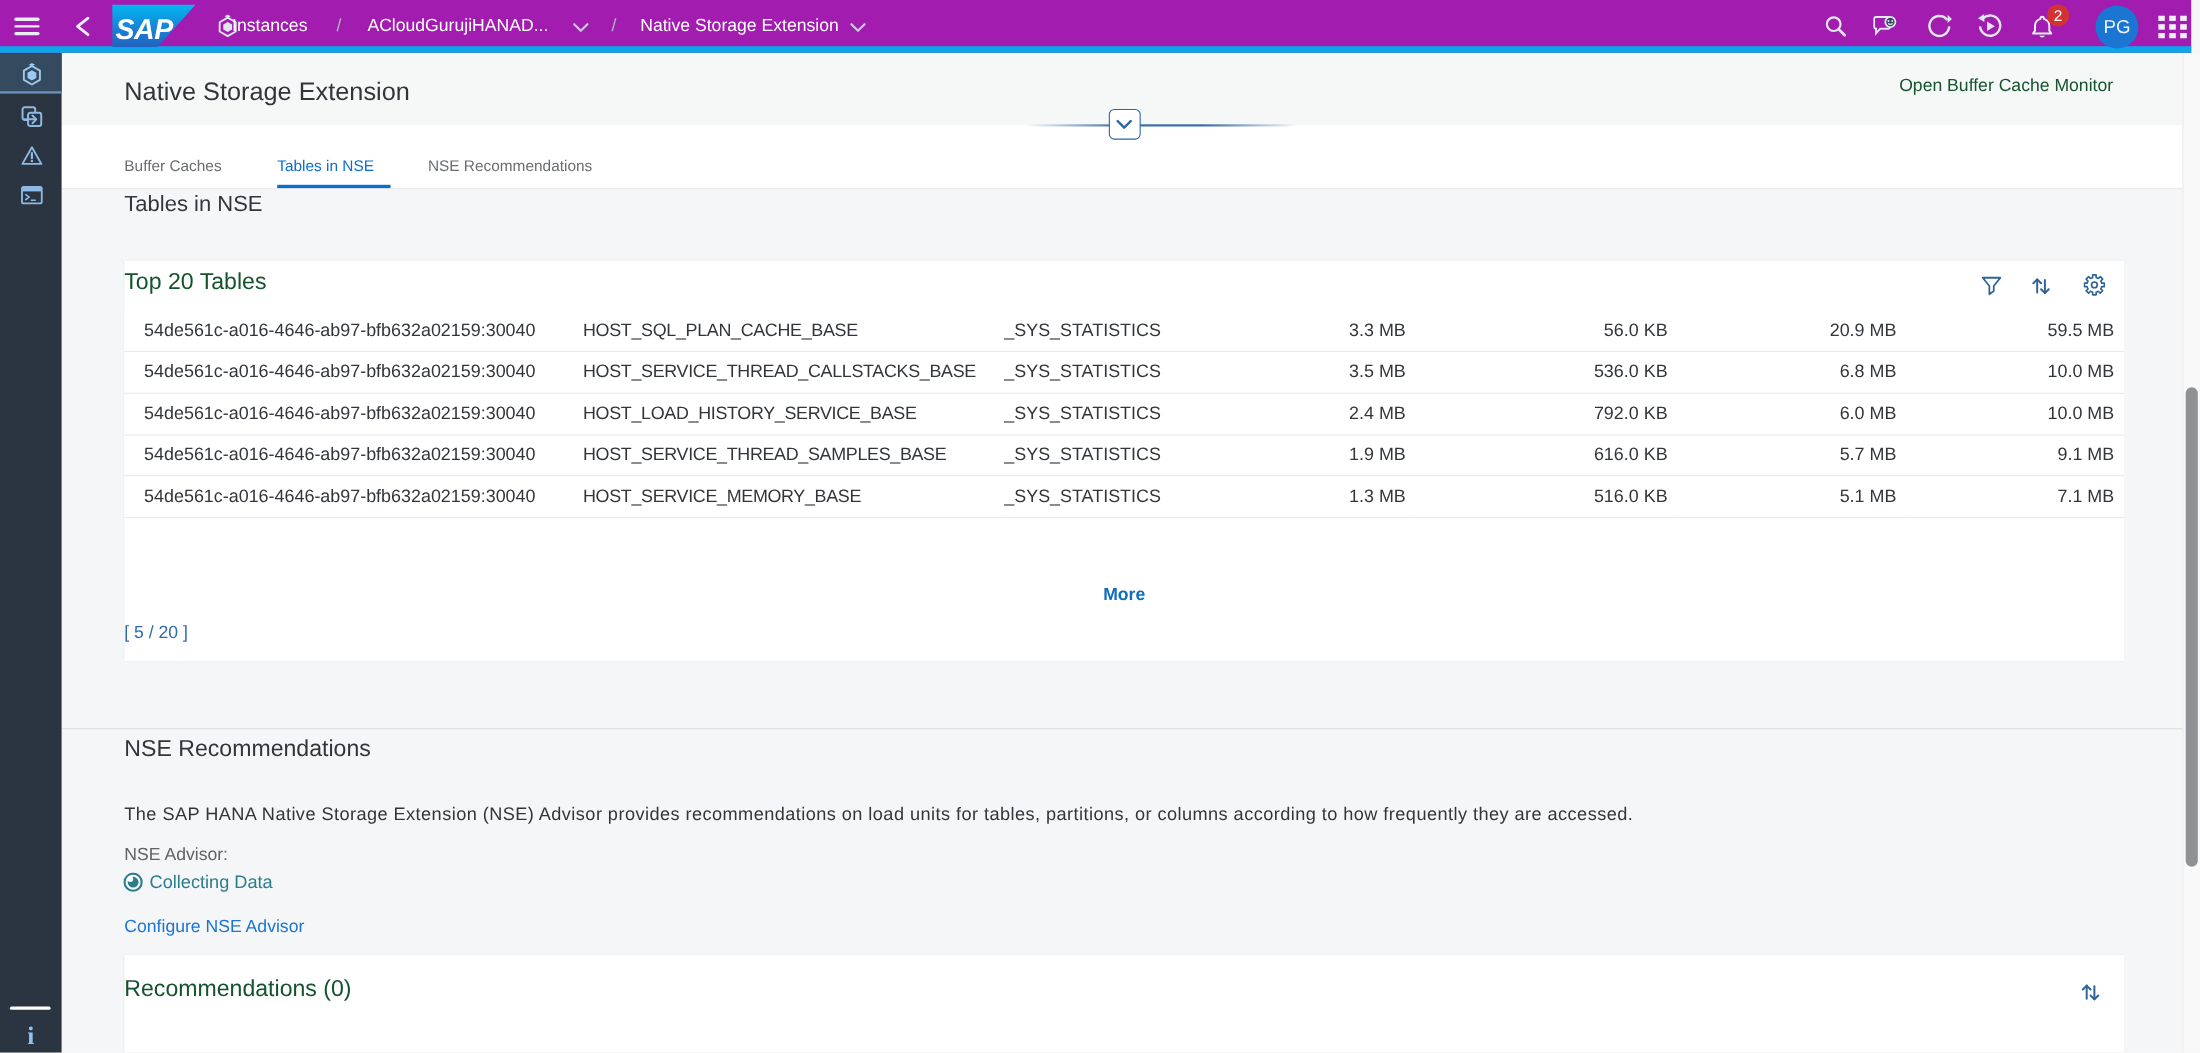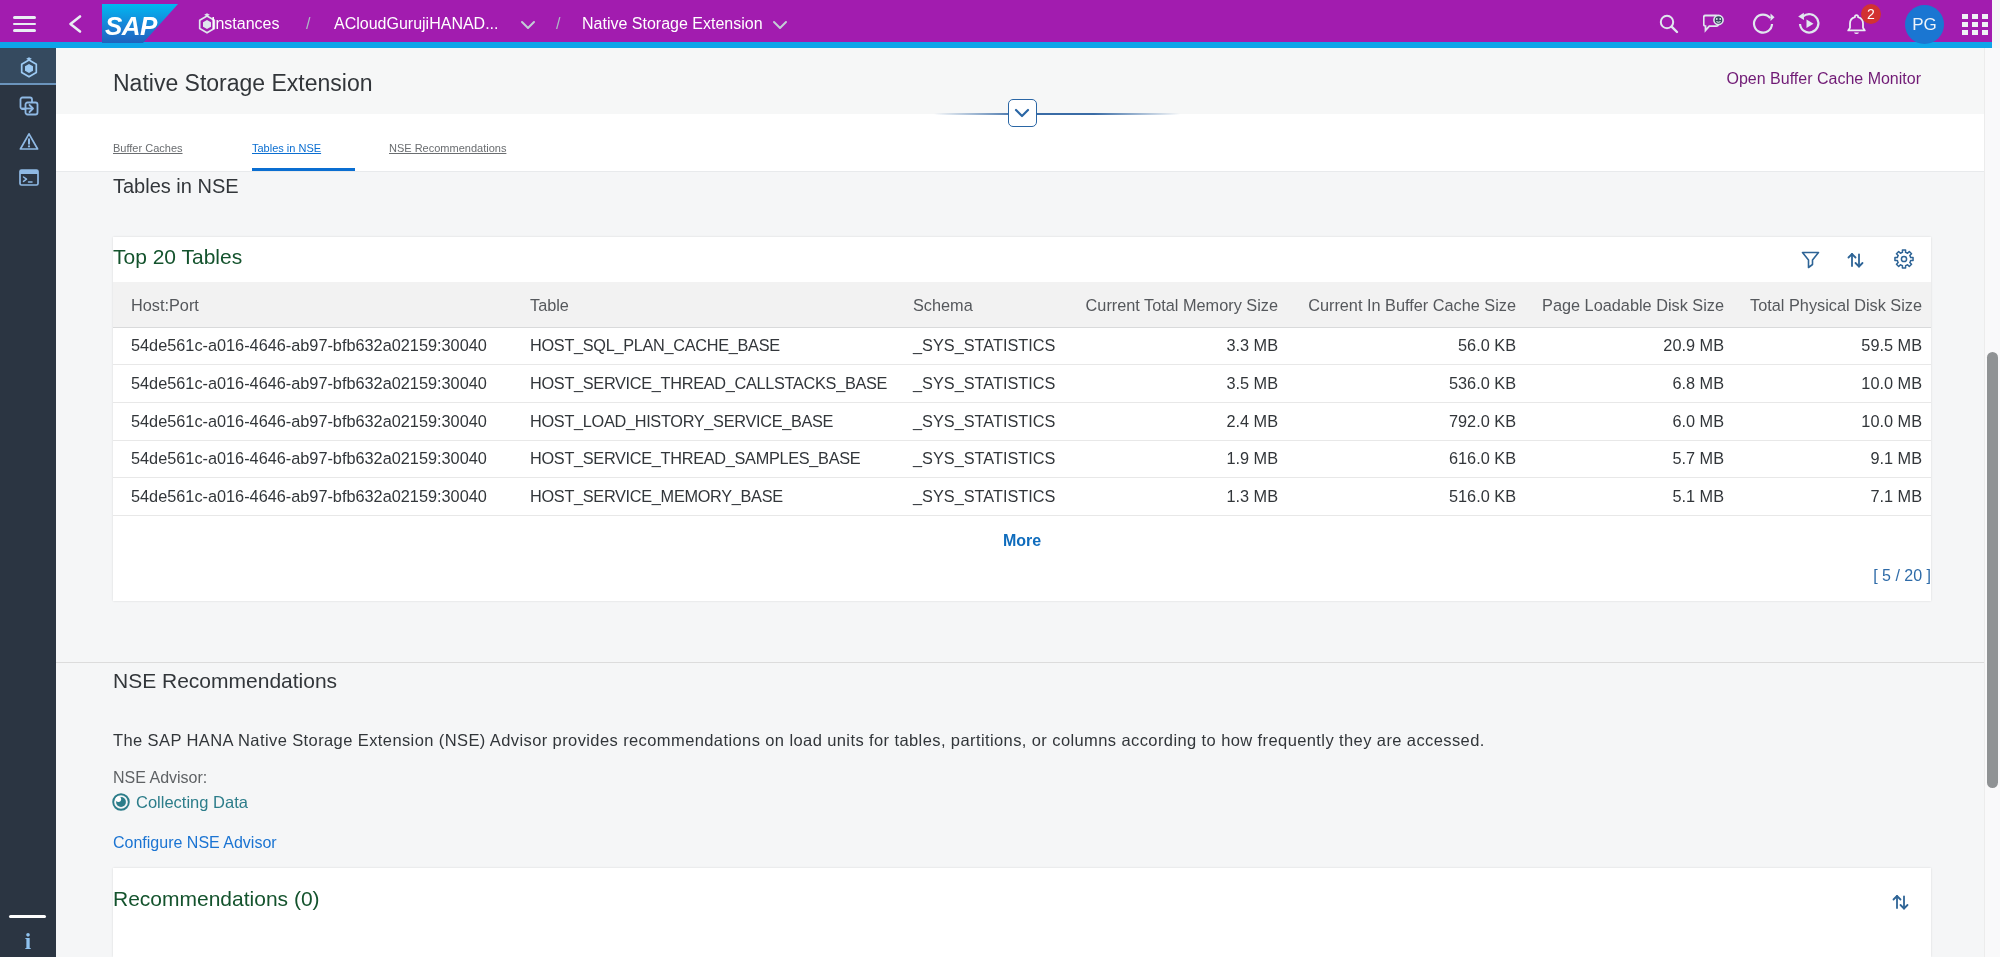--- a/index.html
+++ b/index.html
@@ -19,23 +19,23 @@
   
   .rail { position:absolute; left:0; top:48px; width:56px; height:909px; background:#2b3542; z-index:20; }
   .rail .active { position:absolute; left:0; top:0; width:56px; height:37px; background:#354a5f; border-bottom:2.5px solid #6b94bc; }
   .ricon { position:absolute; left:19px; }
   .rline { position:absolute; left:9px; top:867px; width:37px; height:2.5px; background:#fdfdfd; border-radius:2px; }
   .rinfo { position:absolute; left:0px; top:881px; width:56px; text-align:center; color:#8fc2ee; font-family:"Liberation Serif", serif; font-weight:bold; font-size:23px; }
 
   
   .band { position:absolute; left:56px; top:48px; width:1928px; height:66px; background:#f6f7f7; }
   .title { position:absolute; left:113px; top:70px; font-size:23px; color:#32363a; }
-  .toplink { position:absolute; right:79px; top:70px; font-size:16px; color:#701a75; }
+  .toplink { position:absolute; right:79px; top:70px; font-size:16px; color:#14532d; }
   .tabs { position:absolute; left:56px; top:114px; width:1928px; height:58px; background:#ffffff; border-bottom:1px solid #e8eaec; }
-  .tab { position:absolute; top:28px; font-size:11px; color:#6a6d70;text-decoration:underline; }
+  .tab { position:absolute; top:28px; font-size:14px; color:#6a6d70; }
   .tabsel { color:#0a6ed1; }
   .tabline { position:absolute; left:196px; top:54px; width:103px; height:3px; background:#0a6ed1; }
   .collline { position:absolute; top:113px; left:934px; width:246px; height:1.6px; background:linear-gradient(to right, rgba(58,108,166,0), rgba(58,108,166,1) 35%, rgba(58,108,166,1) 65%, rgba(58,108,166,0)); z-index:5;}
   .collbtn { position:absolute; left:1008px; top:99px; width:29px; height:28px; background:#fff; border:1.5px solid #2a66a5; border-radius:5px; z-index:6; }
 
   .sechead { font-size:20px; color:#32363a; position:absolute; }
 
   
   .card { position:absolute; left:113px; width:1818px; background:#fff; box-shadow:0 0 2px rgba(0,0,0,0.12); }
   .card1 { top:237px; height:364px; }
@@ -44,21 +44,21 @@
 
   table.t { border-collapse:collapse; table-layout:fixed; width:1818px; font-size:16.3px; }
   table.t col.c1{width:417px} table.t col.c2{width:383px} table.t col.c3{width:147px}
   table.t col.c4{width:227px} table.t col.c5{width:238px} table.t col.c6{width:208px} table.t col.c7{width:198px}
   table.t th { background:#f2f2f2; color:#55585c; font-weight:normal; text-align:left; height:45px; border-bottom:1px solid #d9dadb; padding:3px 0 0 0; }
   table.t td { color:#32363a; height:37.7px; border-bottom:1px solid #e8e8e8; padding:0; background:#fff; }
   table.t td:nth-child(2){ letter-spacing:-0.3px; }
   table.t .pl { padding-left:18px; }
   table.t .num { text-align:right; padding-right:9px; }
   .more { position:absolute; left:0; top:295px; width:1818px; text-align:center; font-size:16px; font-weight:bold; color:#0f6cbd; }
-  .cnt { position:absolute; left:0; top:330px; width:1818px; text-align:right; font-size:16px; color:#2e6ba8; }
+  .cnt { position:absolute; left:0; top:330px; width:1818px; text-align:left; font-size:16px; color:#2e6ba8; }
 
   .rule { position:absolute; left:56px; top:662px; width:1928px; height:1px; background:#dcdcdc; }
   .para { position:absolute; left:113px; top:731px; font-size:16.5px; letter-spacing:0.4px; color:#32363a; }
   .advlab { position:absolute; left:113px; top:769px; font-size:16px; color:#5f6265; }
   .collecting { position:absolute; left:136px; top:793px; font-size:16.5px; color:#2c7d8a; }
   .configure { position:absolute; left:113px; top:834px; font-size:16px; color:#1b74d2; }
 
   .hdr2 { position:absolute; left:1px; top:60px; width:1816px; height:29px; background:#f2f2f2; color:#55585c; font-size:16px; }
   .hdr2 span { position:absolute; top:12px; }
 
@@ -220,29 +220,20 @@
     <colgroup>
         <col class="c1">
         <col class="c2">
         <col class="c3">
         <col class="c4">
         <col class="c5">
         <col class="c6">
         <col class="c7">
       </colgroup>
     <tbody>
-        <tr>
-          <th class="pl">Host:Port</th>
-          <th>Table</th>
-          <th>Schema</th>
-          <th class="num">Current Total Memory Size</th>
-          <th class="num">Current In Buffer Cache Size</th>
-          <th class="num">Page Loadable Disk Size</th>
-          <th class="num">Total Physical Disk Size</th>
-        </tr>
     <tr>
           <td class="pl">54de561c-a016-4646-ab97-bfb632a02159:30040</td>
           <td>HOST_SQL_PLAN_CACHE_BASE</td>
           <td>_SYS_STATISTICS</td>
           <td class="num">3.3 MB</td>
           <td class="num">56.0 KB</td>
           <td class="num">20.9 MB</td>
           <td class="num">59.5 MB</td>
         </tr>
     <tr>

